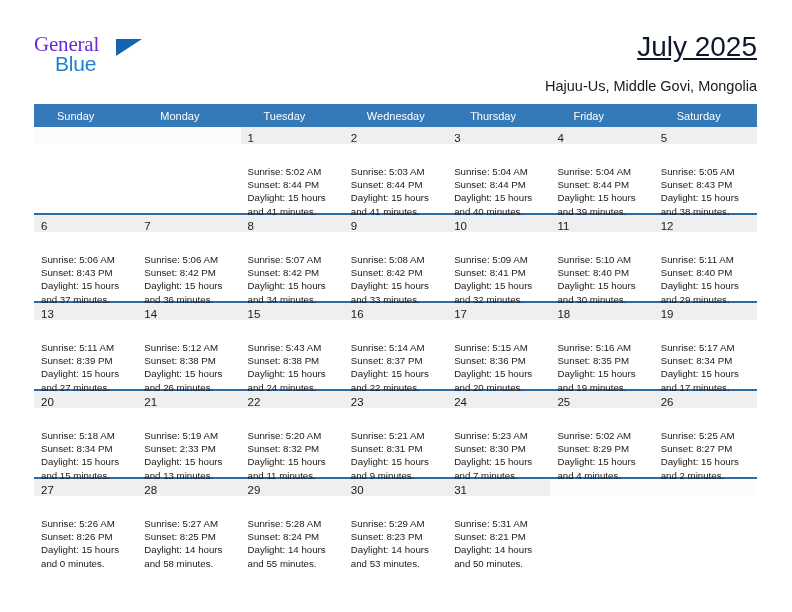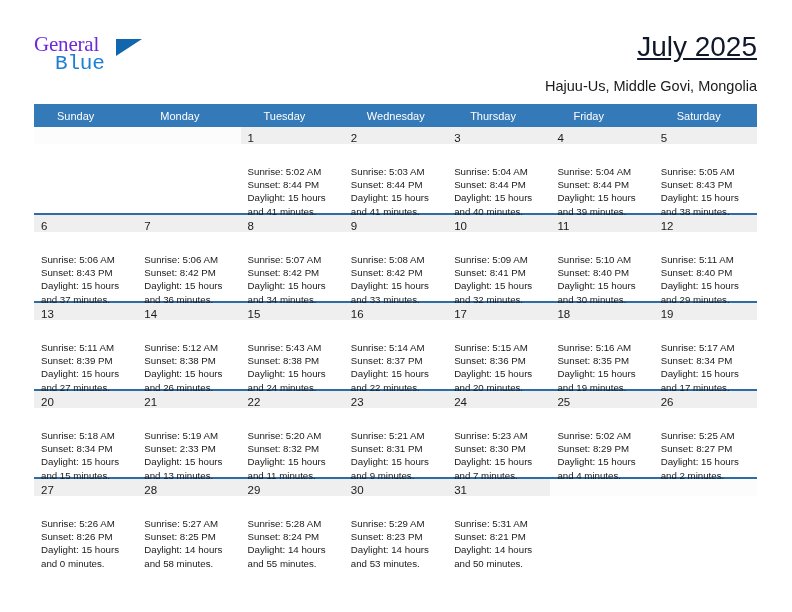--- a/index.html
+++ b/index.html
@@ -47,21 +47,21 @@
     color: #6d28d9;
     font-family: Liberation Serif, serif;
   }
   #logo .logo-blue {
     position: absolute;
     left: 21px;
     top: 19px;
     font-size: 21px;
     letter-spacing: -0.2px;
     color: #1c7fd4;
-    font-family: Liberation Mono, monospace;
+    font-family: Liberation Sans, sans-serif;
   }
   #logo .logo-triangle {
     position: absolute;
     left: 82px;
     top: 5px;
     width: 0;
     height: 0;
     border-left: 26px solid #1266ad;
     border-bottom: 17px solid transparent;
   }

